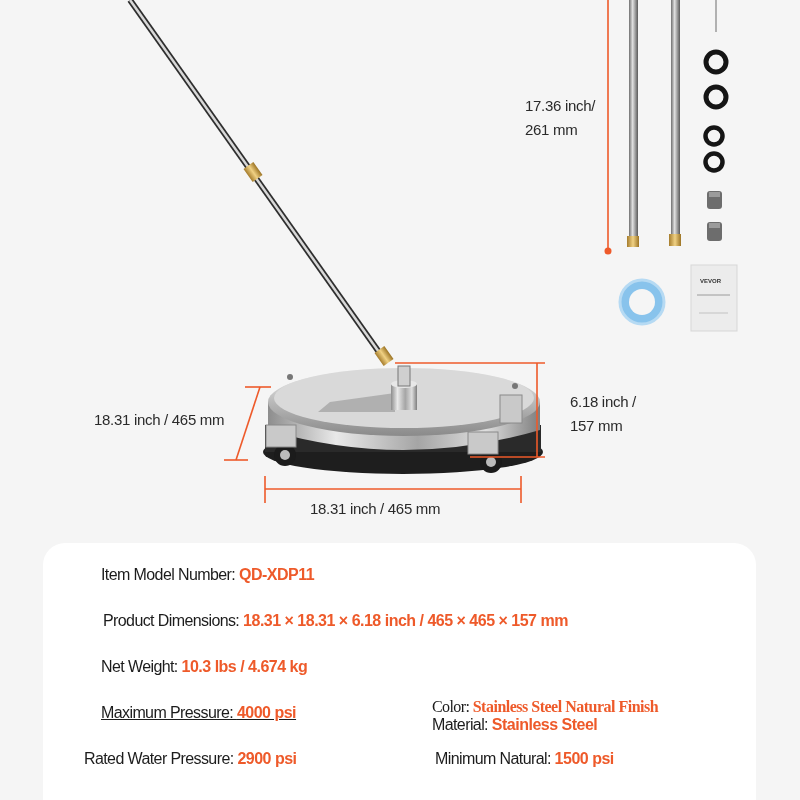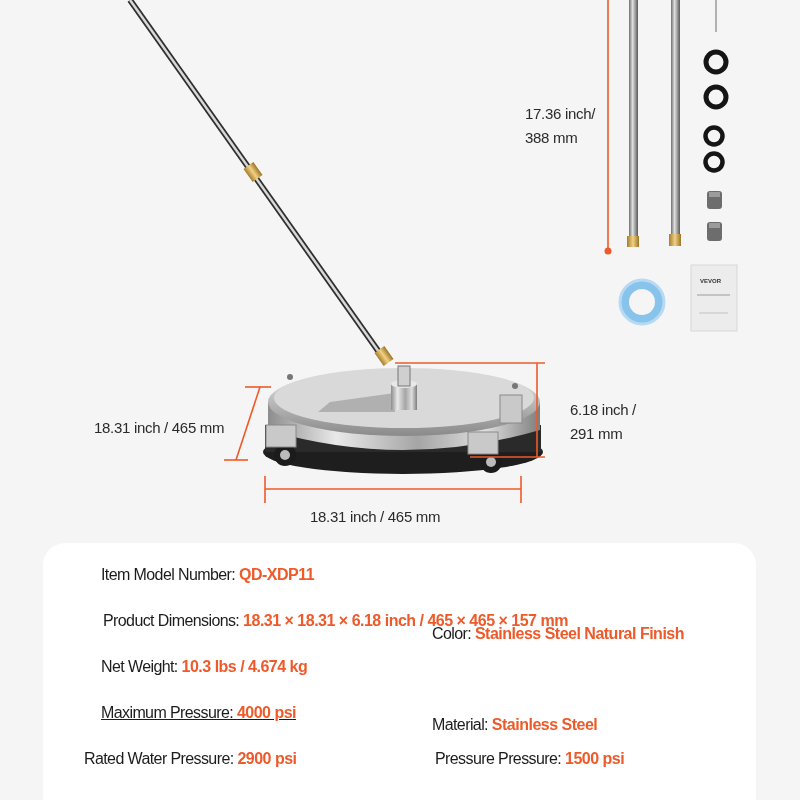--- a/index.html
+++ b/index.html
@@ -4,21 +4,21 @@
   <style>
     html, body { margin: 0; padding: 0; }
     body {
       width: 800px; height: 800px; overflow: hidden; position: relative;
       background: #f5f5f5;
       font-family: "Liberation Sans", "DejaVu Sans", sans-serif;
       color: #1a1a1a;
     }
     .dim-text {
       position: absolute; font-size: 15px; line-height: 24px; color: #2a2a2a;
-      letter-spacing: -0.3px; white-space: nowrap; margin-top: 8px;
+      letter-spacing: -0.3px; white-space: nowrap;
     }
     .card {
       position: absolute; left: 43px; top: 543px; width: 713px; height: 300px;
       background: #ffffff; border-radius: 22px;
     }
     .spec {
       position: absolute; font-size: 16px; letter-spacing: -0.6px; white-space: nowrap;
       color: #1c1c1c;
       margin-left: 20px;
     }
@@ -126,47 +126,47 @@
 
     <rect x="691" y="265" width="46" height="66" fill="#ececec" stroke="#d7d7d7"></rect>
   </g>
   <text x="700" y="283" font-family="Liberation Sans, sans-serif" font-size="6" font-weight="bold" fill="#333">VEVOR</text>
   <line x1="697" y1="295" x2="730" y2="295" stroke="#888" stroke-width="0.8"></line>
   <line x1="699" y1="313" x2="728" y2="313" stroke="#aaa" stroke-width="0.6"></line>
 </svg>
 
 <div class="dim-text" style="left:525px; top:94px;">
   <div>17.36 inch/</div>
-  <div>388 mm</div>
+  <div>261 mm</div>
 </div>
 <div class="dim-text" style="left:94px; top:408px;">18.31 inch / 465 mm</div>
 <div class="dim-text" style="left:570px; top:390px;">
   <div>6.18 inch /</div>
-  <div>291 mm</div>
+  <div>157 mm</div>
 </div>
 <div class="dim-text" style="left:310px; top:497px;">18.31 inch / 465 mm</div>
 
 <div class="card"></div>
 
 <div class="spec" style="left:81px; top:566px;">
   <span>Item Model Number: </span><span class="val">QD-XDP11</span>
 </div>
 <div class="spec" style="left:83px; top:612px;">
   <span>Product Dimensions: </span><span class="val">18.31 × 18.31 × 6.18 inch / 465 × 465 × 157 mm</span>
 </div>
 <div class="spec" style="left:81px; top:658px;text-align:right;">
   <span>Net Weight: </span><span class="val">10.3 lbs / 4.674 kg</span>
 </div>
-<div class="spec" style="left:412px; top:625px;">
+<div class="spec" style="left:412px; top:698px;font-family:Liberation Serif, serif;">
   <span>Color: </span><span class="val">Stainless Steel Natural Finish</span>
 </div>
 <div class="spec" style="left:81px; top:704px;text-decoration:underline;">
   <span>Maximum Pressure: </span><span class="val">4000 psi</span>
 </div>
 <div class="spec" style="left:412px; top:716px;">
   <span>Material: </span><span class="val">Stainless Steel</span>
 </div>
 <div class="spec" style="left:64px; top:750px;">
   <span>Rated Water Pressure: </span><span class="val">2900 psi</span>
 </div>
 <div class="spec" style="left:415px; top:750px;">
-  <span>Pressure Pressure: </span><span class="val">1500 psi</span>
+  <span>Minimum Natural: </span><span class="val">1500 psi</span>
 </div>
 
 </body></html>

